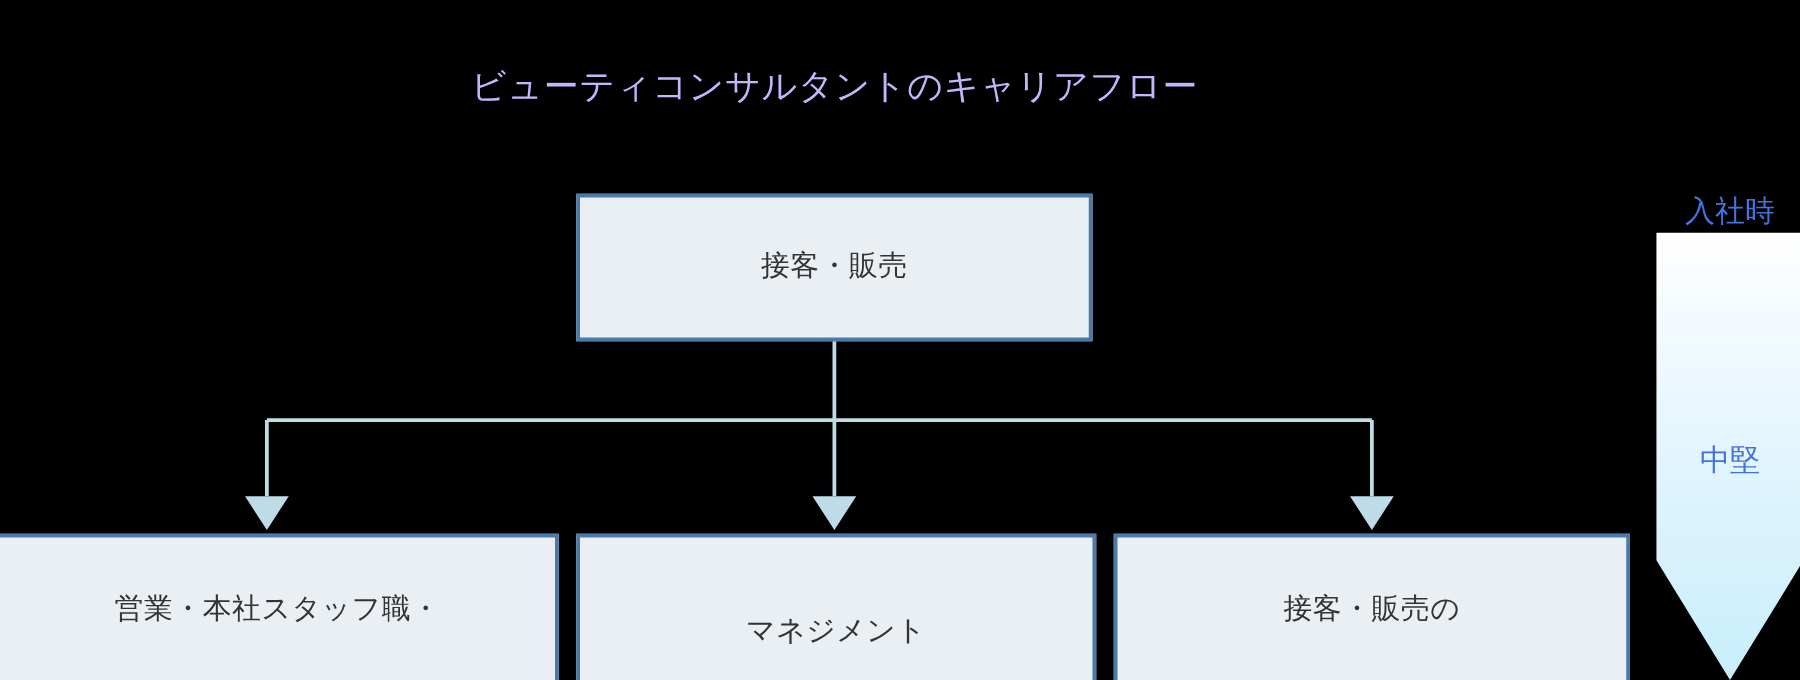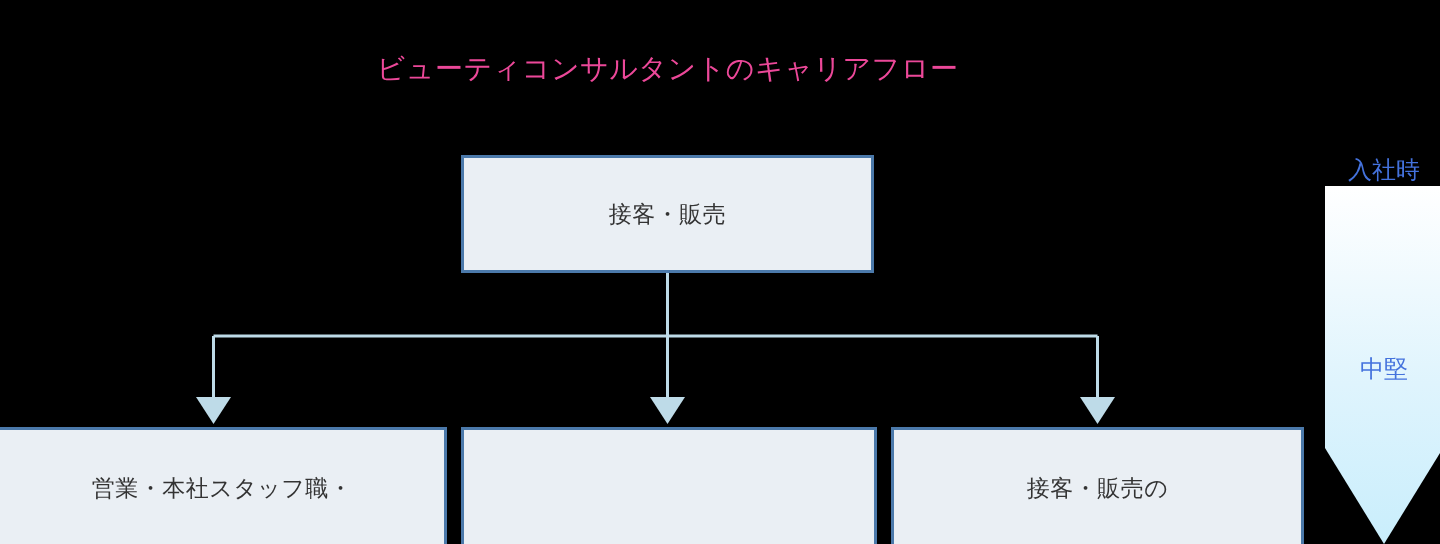--- a/index.html
+++ b/index.html
@@ -22,41 +22,42 @@
     height: 544px;
   }
 
   
   .chart-title {
     position: absolute;
     left: 0;
     top: 52px;
     width: 1335px;
     text-align: center;
-    color: #ec4899;
+    color: #c4b5fd;
     font-size: 28px;
     line-height: 34px;
     letter-spacing: 0.5px;
     white-space: nowrap;
   }
 
   
   .node {
     position: absolute;
     box-sizing: border-box;
     background: #eaeff4;
     border: 3px solid #4b79aa;
     color: #333333;
     font-size: 23px;
     line-height: 36px;
     display: flex;
     align-items: center;
     justify-content: center;
     text-align: center;
     letter-spacing: 0.5px;
+    font-family: Liberation Mono, monospace;
   }
   .node .node-label { display: block; width: 100%; }
 
   .node-top    { left: 461px; top: 155px;  width: 413px; height: 118px; }
   .node-b1     { left: -3px;  top: 427px;  width: 450px; height: 122px; }
   .node-b2     { left: 461px; top: 427px;  width: 416px; height: 122px; }
   .node-b3     { left: 891px; top: 427px;  width: 413px; height: 122px; }
 
   
   #connectors {
@@ -118,20 +119,21 @@
 
   <div class="node node-b1">
     <span class="node-label">
       <span>営業・本社スタッフ職・</span><br>
     </span>
   </div>
 
   <div class="node node-b2">
     <span class="node-label">
       <br>
+      <span>マネジメント</span>
     </span>
   </div>
 
   <div class="node node-b3">
     <span class="node-label">
       <span>接客・販売の</span><br>
     </span>
   </div>
 
   <svg id="timeline-arrow" viewBox="0 0 118 358" preserveAspectRatio="none">

